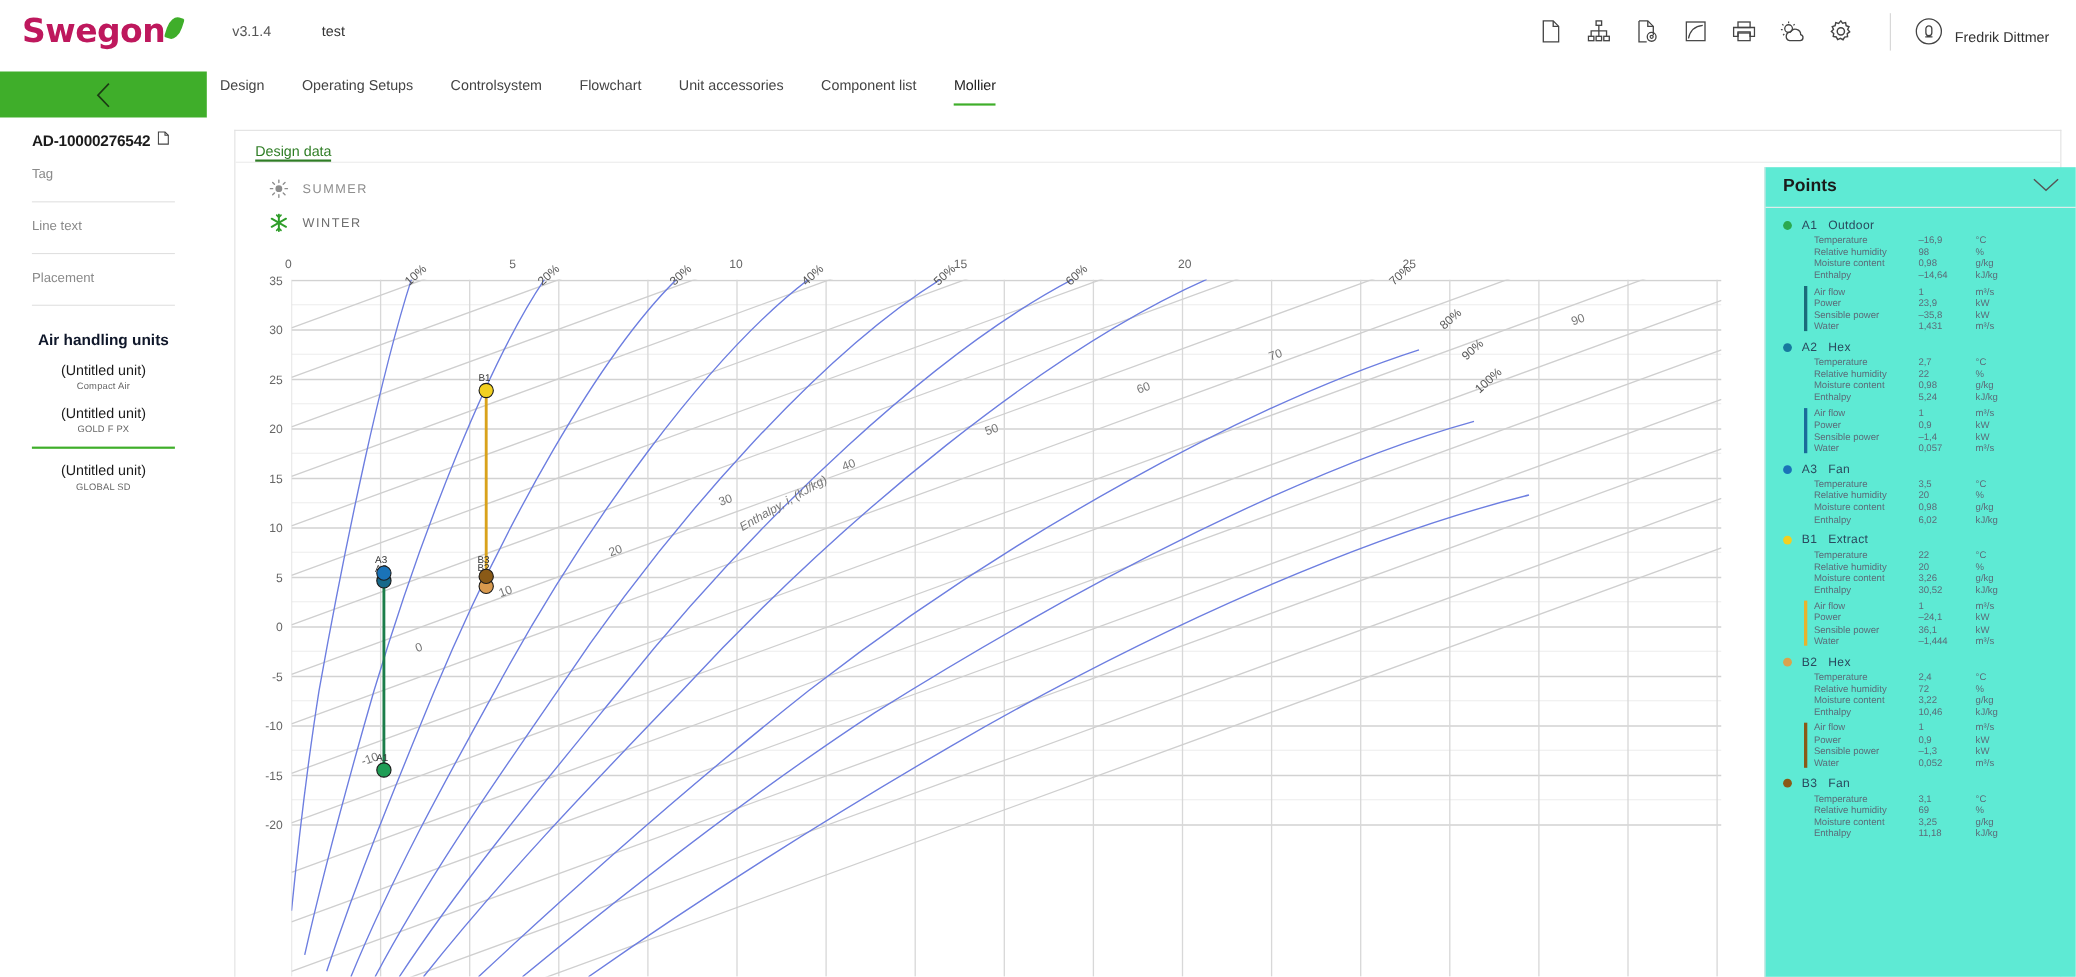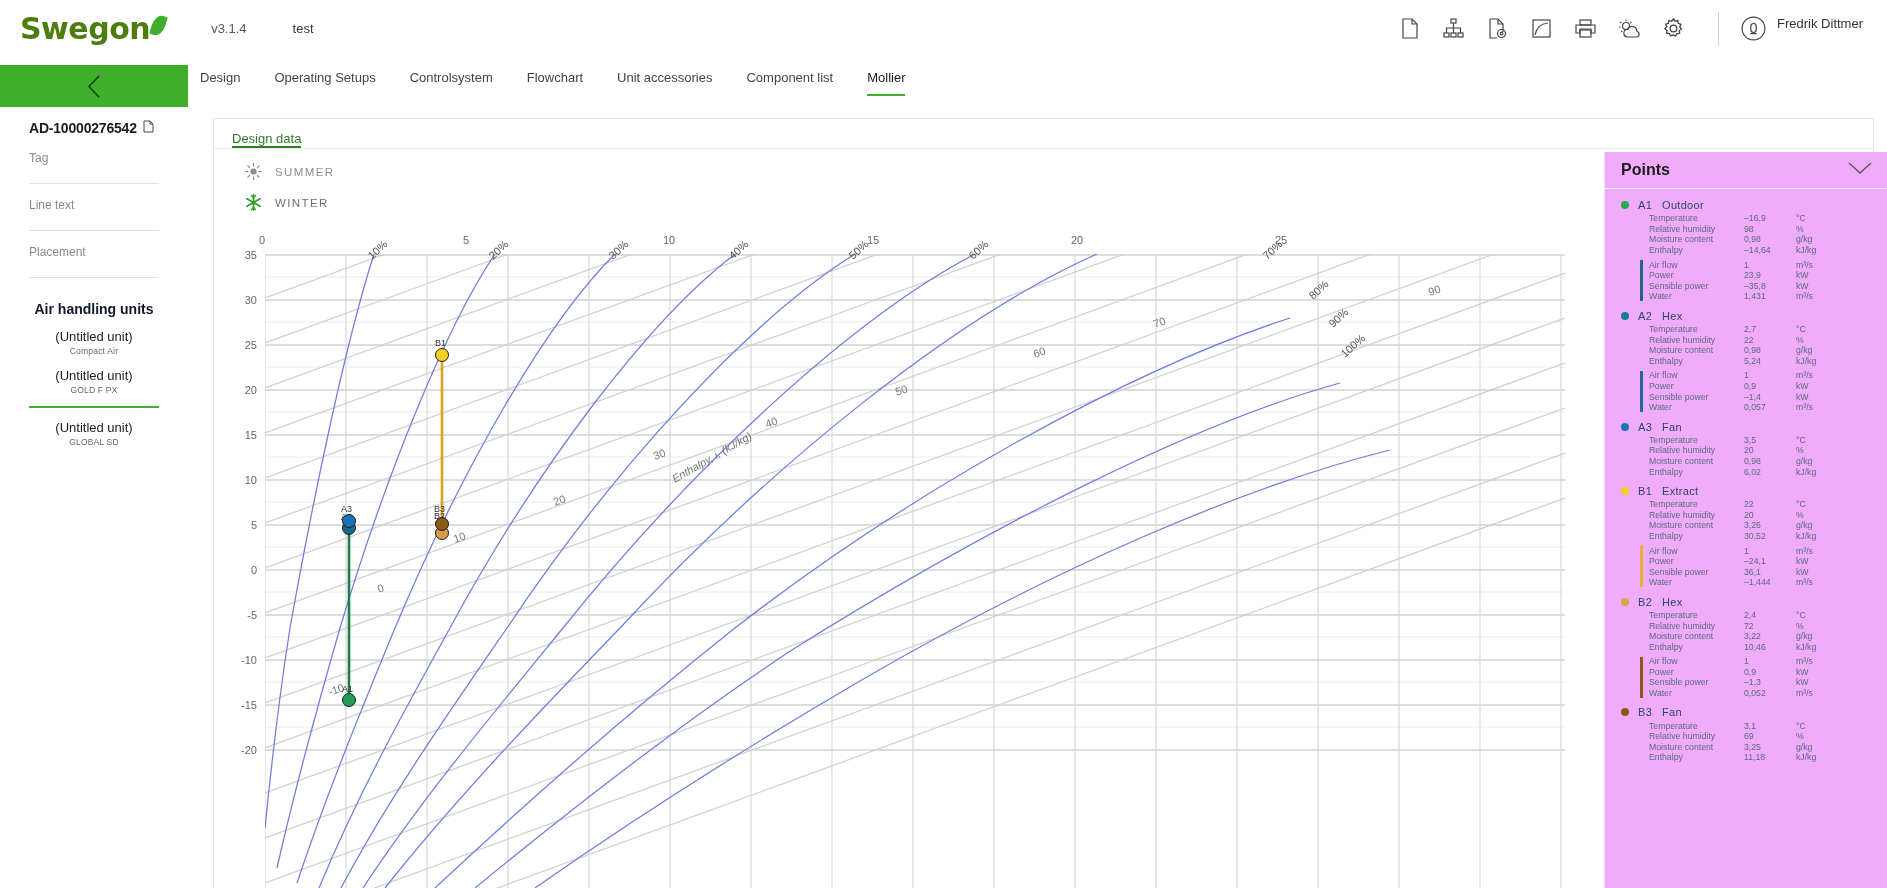--- a/index.html
+++ b/index.html
@@ -12,41 +12,41 @@
     color: #333;
   }
 
   
   #topbar {
     position: absolute; left: 0; top: 0; width: 1887px; height: 57px;
     background: #fff; display: flex; align-items: center;
   }
   #logo-wrap { margin-left: 20px; display: flex; align-items: flex-start; }
   #logo-text {
-    font-size: 30px; font-weight: bold; color: #4d7c0f;
+    font-size: 30px; font-weight: bold; color: #be185d;
     letter-spacing: -0.5px; font-family: "DejaVu Sans", sans-serif;
     line-height: 30px;
   }
   #logo-leaf {
     width: 13px; height: 21px; background: #3fae2a;
     border-radius: 60% 10% 60% 10%;
     transform: rotate(18deg); margin-left: 2px; margin-top: 1px;
   }
   #version { margin-left: 46px; font-size: 13px; color: #555; }
   #projname { margin-left: 46px; font-size: 13px; color: #333; }
 
   #topicons { margin-left: auto; display: flex; align-items: center; padding-right: 24px; }
   .ticon {
     width: 38px; height: 34px; margin-left: 6px;
     display: flex; align-items: center; justify-content: center;
     cursor: pointer;
   }
   .ticon svg { display: block; }
   #topsep { width: 1px; height: 34px; background: #d4d4d4; margin: 0 22px 0 26px; }
-  #user { display: flex; align-items: flex-start; cursor: pointer; }
+  #user { display: flex; align-items: flex-end; cursor: pointer; }
   #user-name { font-size: 13px; color: #333; margin-left: 11px; }
 
   
   #backbtn {
     position: absolute; left: 0; top: 65px; width: 188px; height: 42px;
     background: #3fae2a; display: flex; align-items: center; justify-content: center;
     cursor: pointer;
   }
 
   
@@ -103,21 +103,21 @@
   #chart svg { display: block; }
   .axtitle { font-size: 11px; fill: #555; font-family: "Liberation Sans", sans-serif; }
   .ticklbl { font-size: 11px; fill: #666; font-family: "Liberation Sans", sans-serif; }
   .rhlbl { font-size: 11px; fill: #555; font-family: "Liberation Sans", sans-serif; }
   .enlbl { font-size: 11px; fill: #777; font-family: "Liberation Sans", sans-serif; }
   .ptlbl { font-size: 9px; fill: #333; font-family: "Liberation Sans", sans-serif; }
 
   
   #points {
     position: absolute; left: 1604px; top: 152px; width: 283px; height: 736px;
-    background: #f0abfc; border-left: 1px solid #e6e6e6;
+    background: #5eead4; border-left: 1px solid #e6e6e6;
   }
   #points-head {
     height: 37px; display: flex; align-items: center; justify-content: space-between;
     padding: 0 14px 0 16px; border-bottom: 1px solid #ededed;
   }
   #points-title { font-size: 16px; font-weight: bold; color: #1b1b1b; }
   #points-body { padding: 8px 0 0 0; }
   .pgroup { position: relative; padding: 0 0 0 16px; margin-bottom: 6px; }
   .phead { display: flex; align-items: center; height: 16px; }
   .pdot { width: 8px; height: 8px; border-radius: 50%; margin-right: 9px; flex: none; }

